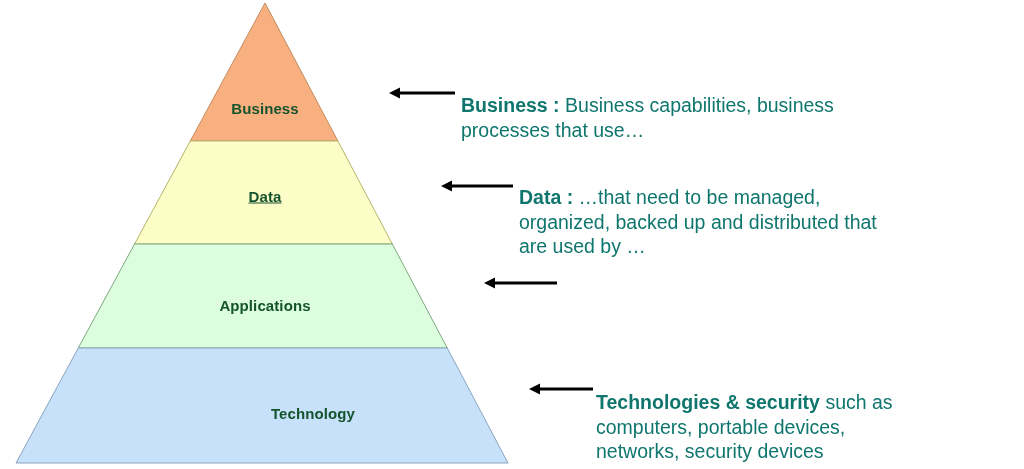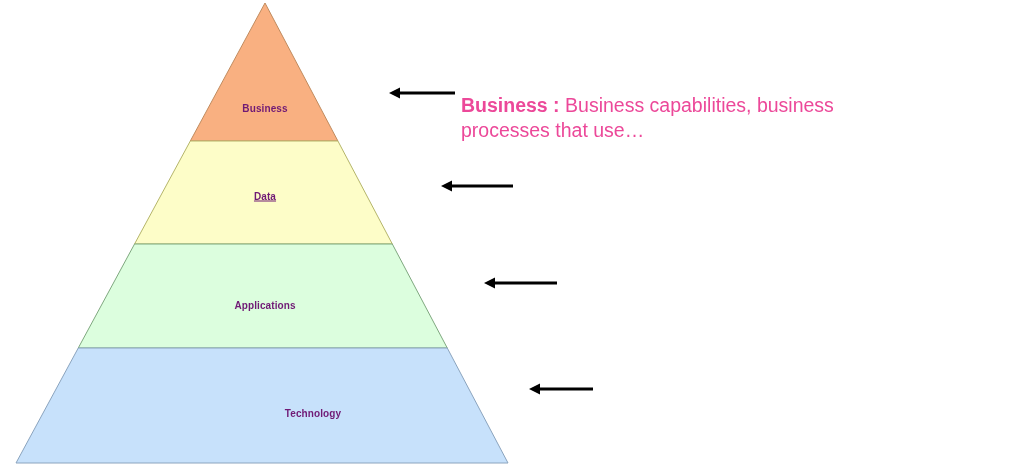--- a/index.html
+++ b/index.html
@@ -25,32 +25,32 @@
     position: absolute;
     left: 0;
     top: 0;
     width: 1024px;
     height: 469px;
   }
 
   .tier-label {
     position: absolute;
     font-weight: bold;
-    color: #701a75;
-    font-size: 10px;
+    color: #14532d;
+    font-size: 15px;
     letter-spacing: 0.1px;
     white-space: nowrap;
     transform: translate(-50%, -50%);
     pointer-events: none;
   }
 
   
   .callout {
     position: absolute;
-    color: #ec4899;
+    color: #0f766e;
     font-size: 19.5px;
     line-height: 1.27;
     white-space: pre-line;
   }
   .callout .lead {
     font-weight: bold;
   }
 </style>
 </head>
 <body>
@@ -89,16 +89,26 @@
 
   <div class="tier-label" id="tier-label-applications" style="left: 265px; top: 305px;">Applications</div>
 
   <div class="tier-label" id="tier-label-technology" style="left: 265px; top: 413px; margin-left: 48px;">Technology</div>
 
   <div class="callout" id="callout-business" style="left: 461px; top: 68px;">
     <span class="lead">Business : </span><span class="body">Business capabilities, business
 processes that use…</span>
   </div>
 
+  <div class="callout" id="callout-data" style="left: 519px; top: 160px;">
+    <span class="lead">Data : </span><span class="body">…that need to be managed,
+organized, backed up and distributed that
+are used by …</span>
+  </div>
 
 
+  <div class="callout" id="callout-technology" style="left: 596px; top: 365px;">
+    <span class="lead">Technologies &amp; security </span><span class="body">such as
+computers, portable devices,
+networks, security devices</span>
+  </div>
 
 </div>
 
 </body></html>

